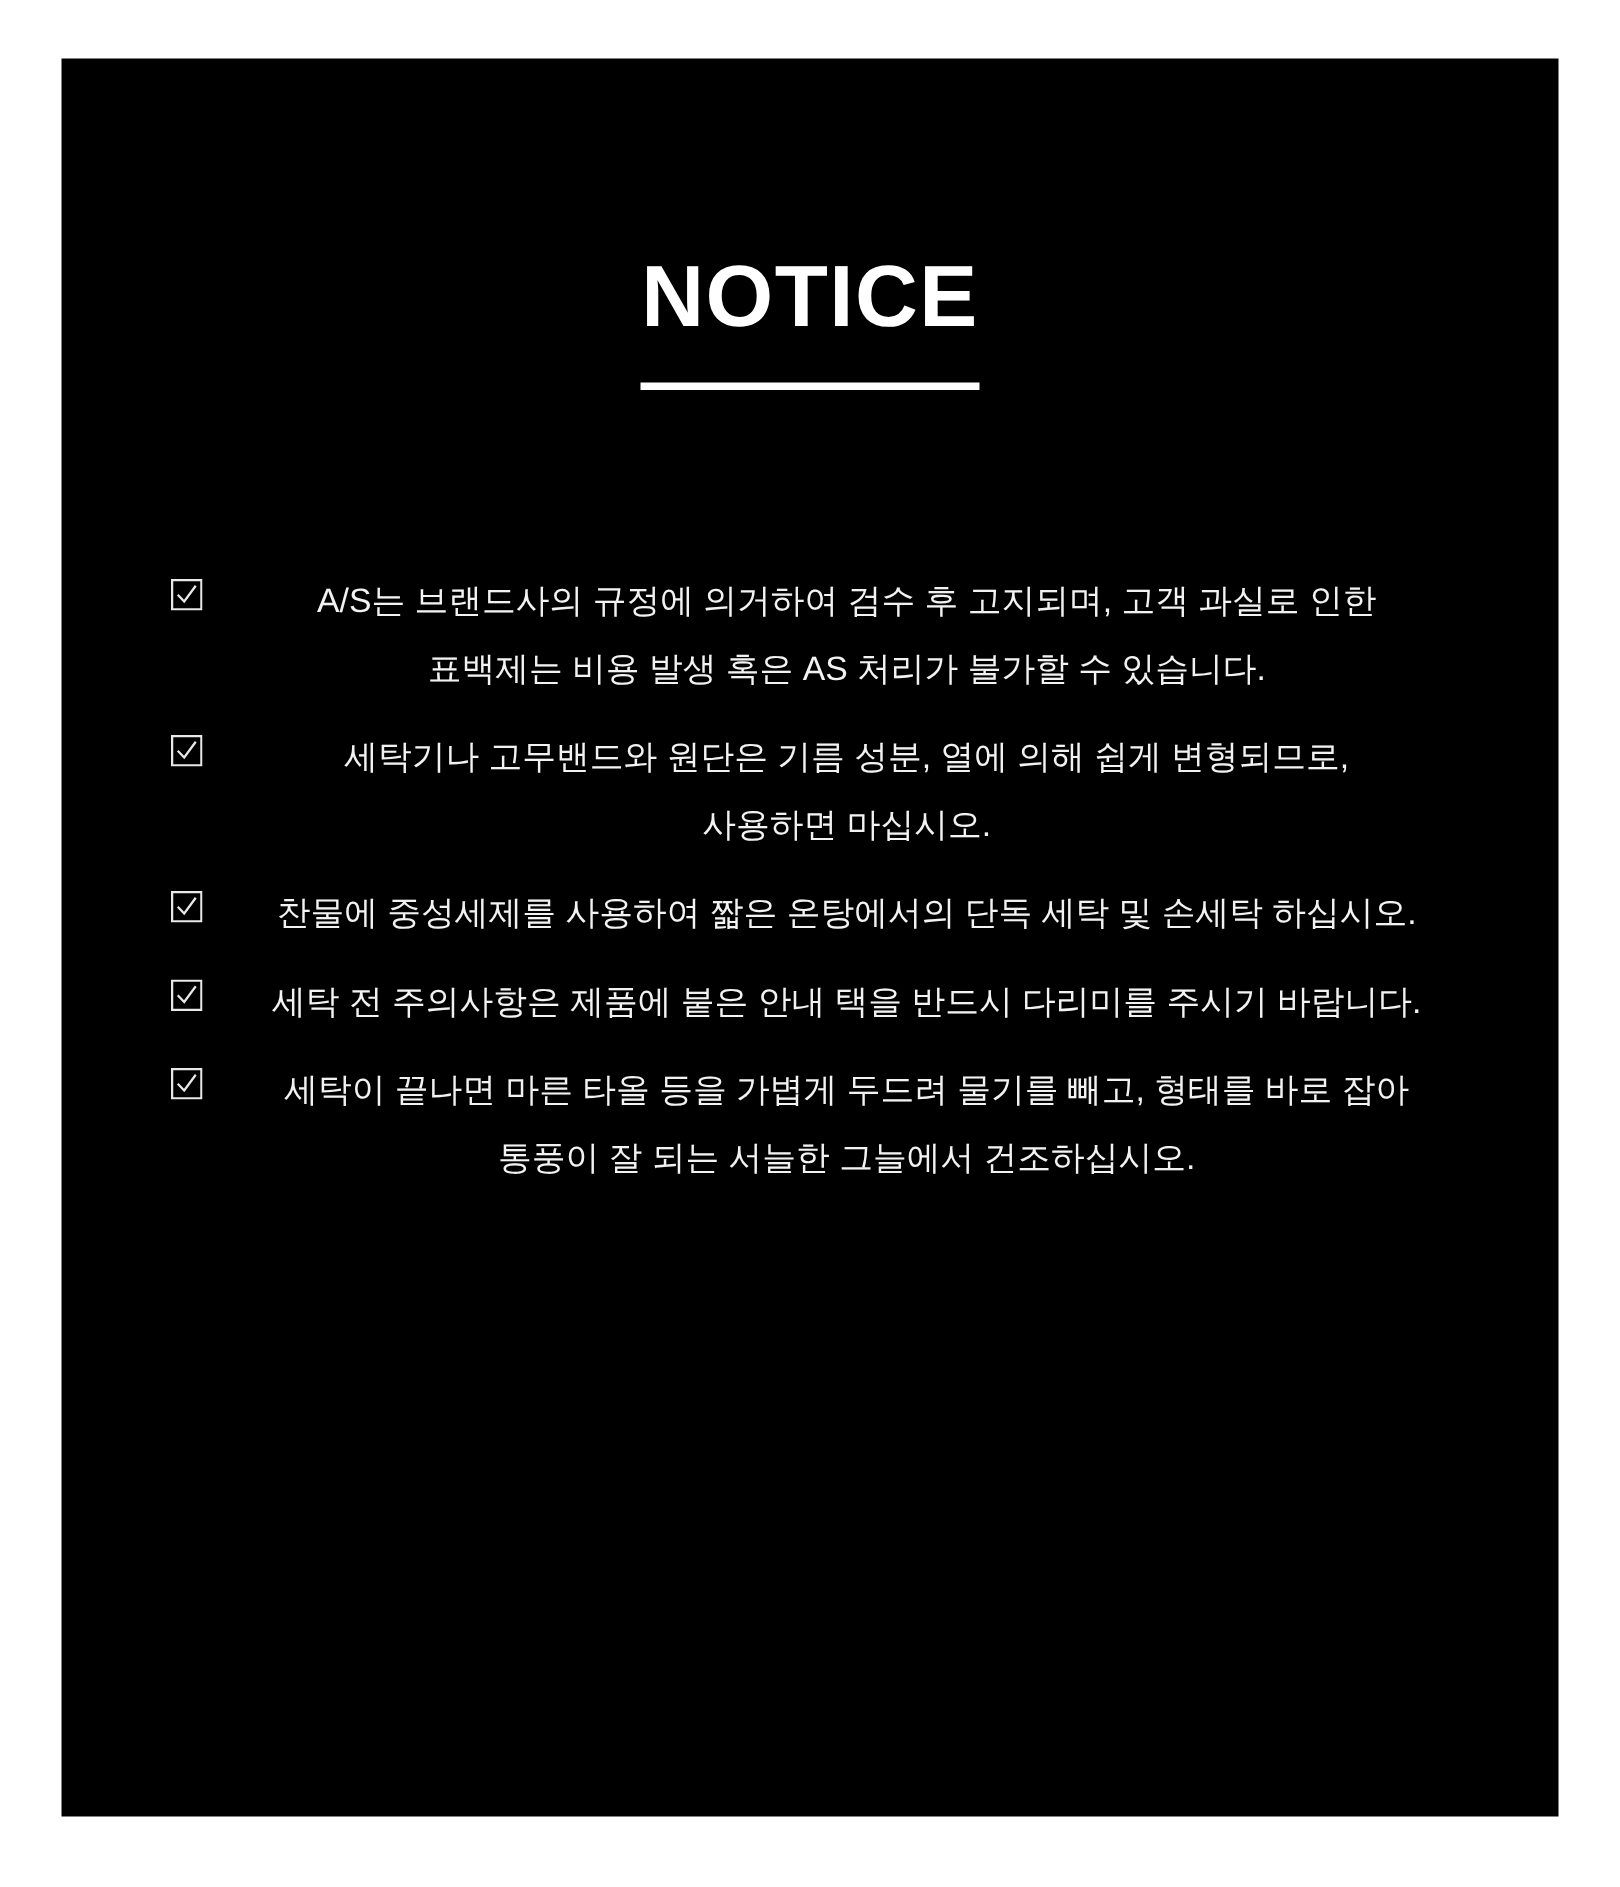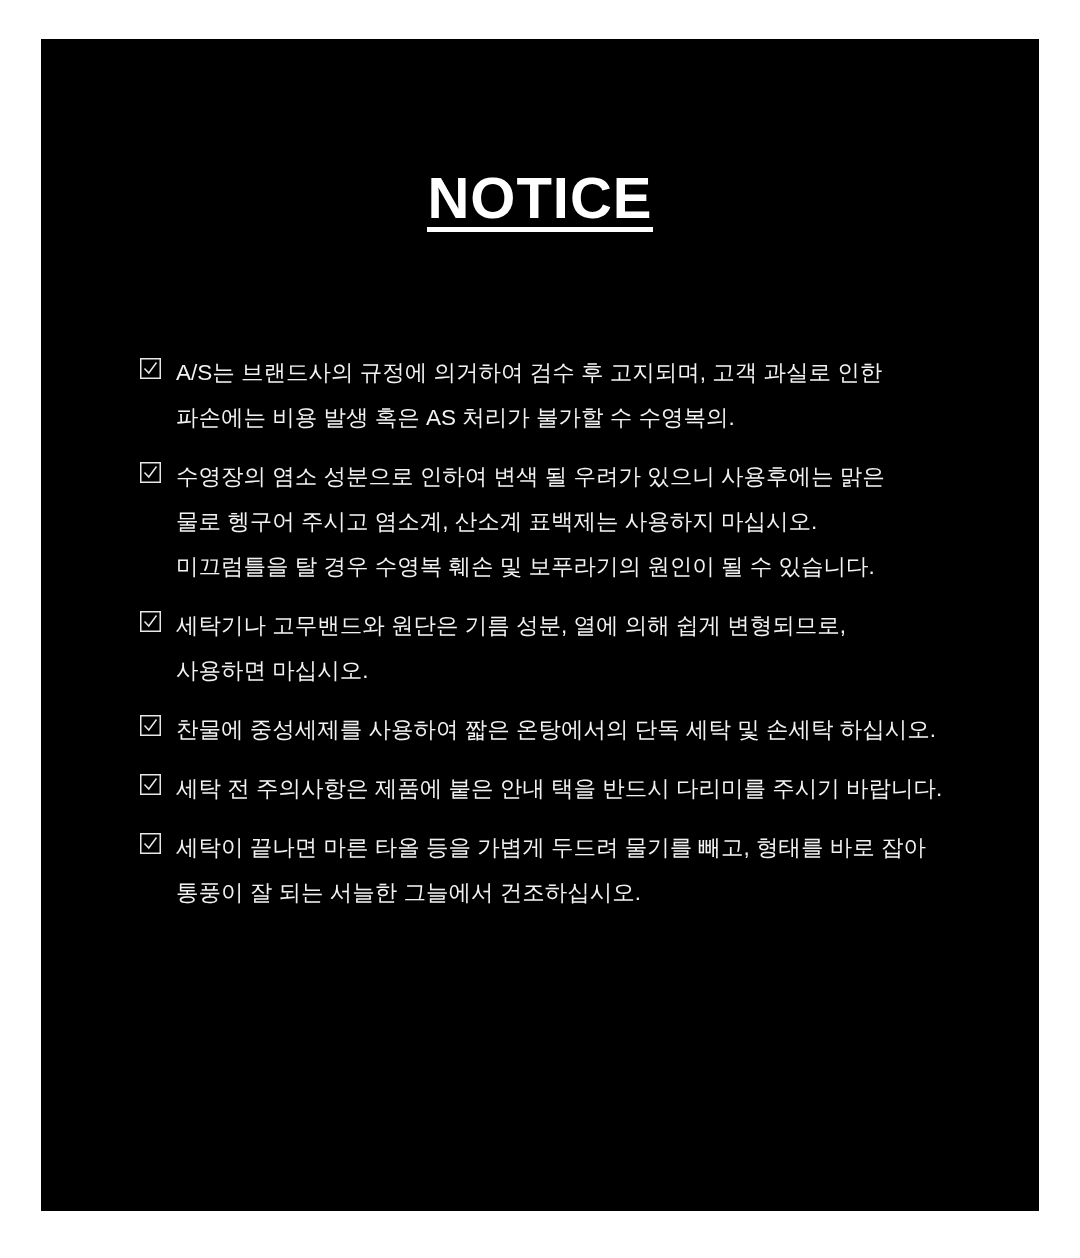--- a/index.html
+++ b/index.html
@@ -31,26 +31,28 @@
   .title-wrap {
     text-align: center;
   }
   .title {
     display: inline-block;
     color: #ffffff;
     font-size: 58px;
     font-weight: bold;
     letter-spacing: 1px;
     line-height: 1.0;
+    padding-bottom: 28px;
     border-bottom: 5px solid #ffffff;
   }
   .list {
     margin: 118px 0 0 0;
-    padding: 0 60px 0 99px;
+    padding: 0 60px 0 73px;
     list-style: none;
+    text-align: center;
   }
   .item {
     display: flex;
     align-items: flex-start;
     margin-bottom: 14px;
   }
   .check {
     flex: 0 0 auto;
     width: 21px;
     height: 21px;
@@ -84,34 +86,21 @@
     <ul class="list" id="notice-list">
         <li class="item">
           <span class="check">
             <svg width="21" height="21" viewBox="0 0 21 21">
               <rect x="0.75" y="0.75" width="19.5" height="19.5" fill="none" stroke="#e8e8e8" stroke-width="1.5"></rect>
               <polyline points="4.5,10.5 8.8,15 16.5,4.5" fill="none" stroke="#e8e8e8" stroke-width="1.5"></polyline>
             </svg>
           </span>
           <div class="lines">
             <div class="line">A/S는 브랜드사의 규정에 의거하여 검수 후 고지되며, 고객 과실로 인한</div>
-            <div class="line">파손에는 비용 발생 혹은 AS 처리가 불가할 수 수영복의.</div>
-          </div>
-        </li>
-        <li class="item">
-          <span class="check">
-            <svg width="21" height="21" viewBox="0 0 21 21">
-              <rect x="0.75" y="0.75" width="19.5" height="19.5" fill="none" stroke="#e8e8e8" stroke-width="1.5"></rect>
-              <polyline points="4.5,10.5 8.8,15 16.5,4.5" fill="none" stroke="#e8e8e8" stroke-width="1.5"></polyline>
-            </svg>
-          </span>
-          <div class="lines">
-            <div class="line">수영장의 염소 성분으로 인하여 변색 될 우려가 있으니 사용후에는 맑은</div>
-            <div class="line">물로 헹구어 주시고 염소계, 산소계 표백제는 사용하지 마십시오.</div>
-            <div class="line">미끄럼틀을 탈 경우 수영복 훼손 및 보푸라기의 원인이 될 수 있습니다.</div>
+            <div class="line">표백제는 비용 발생 혹은 AS 처리가 불가할 수 있습니다.</div>
           </div>
         </li>
         <li class="item">
           <span class="check">
             <svg width="21" height="21" viewBox="0 0 21 21">
               <rect x="0.75" y="0.75" width="19.5" height="19.5" fill="none" stroke="#e8e8e8" stroke-width="1.5"></rect>
               <polyline points="4.5,10.5 8.8,15 16.5,4.5" fill="none" stroke="#e8e8e8" stroke-width="1.5"></polyline>
             </svg>
           </span>
           <div class="lines">

